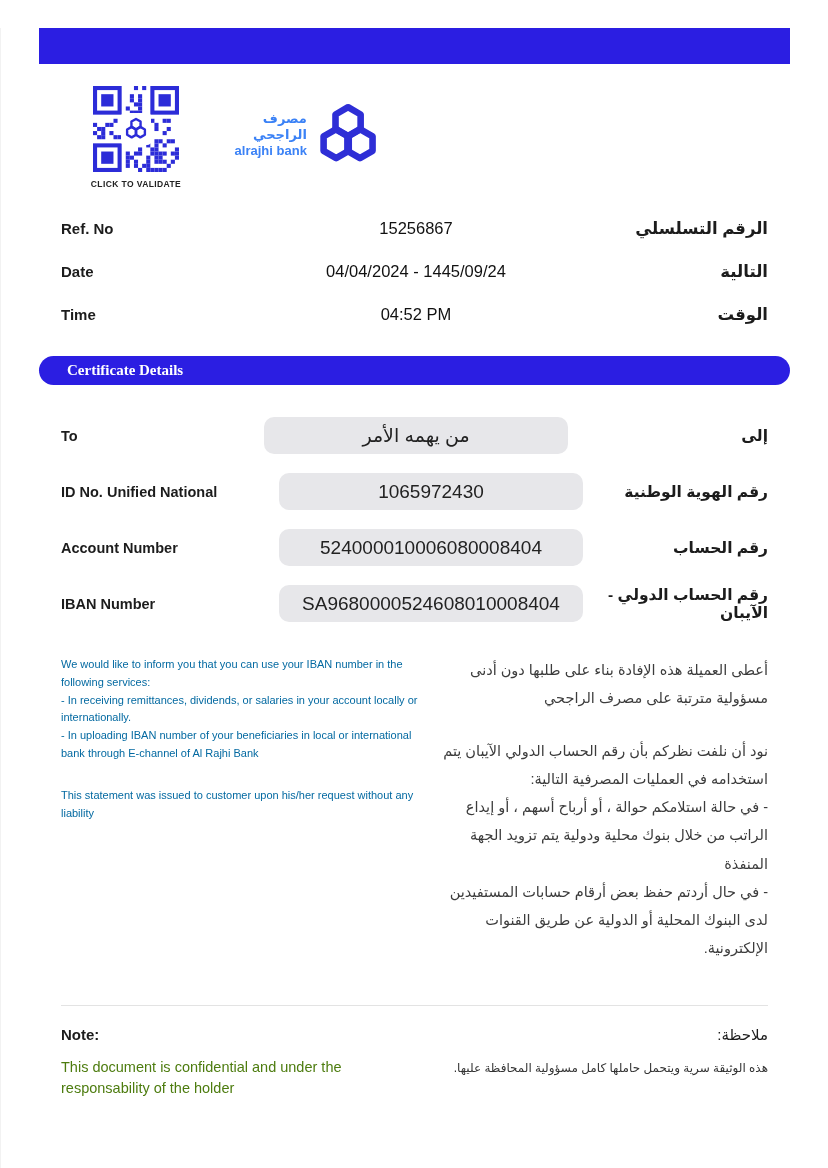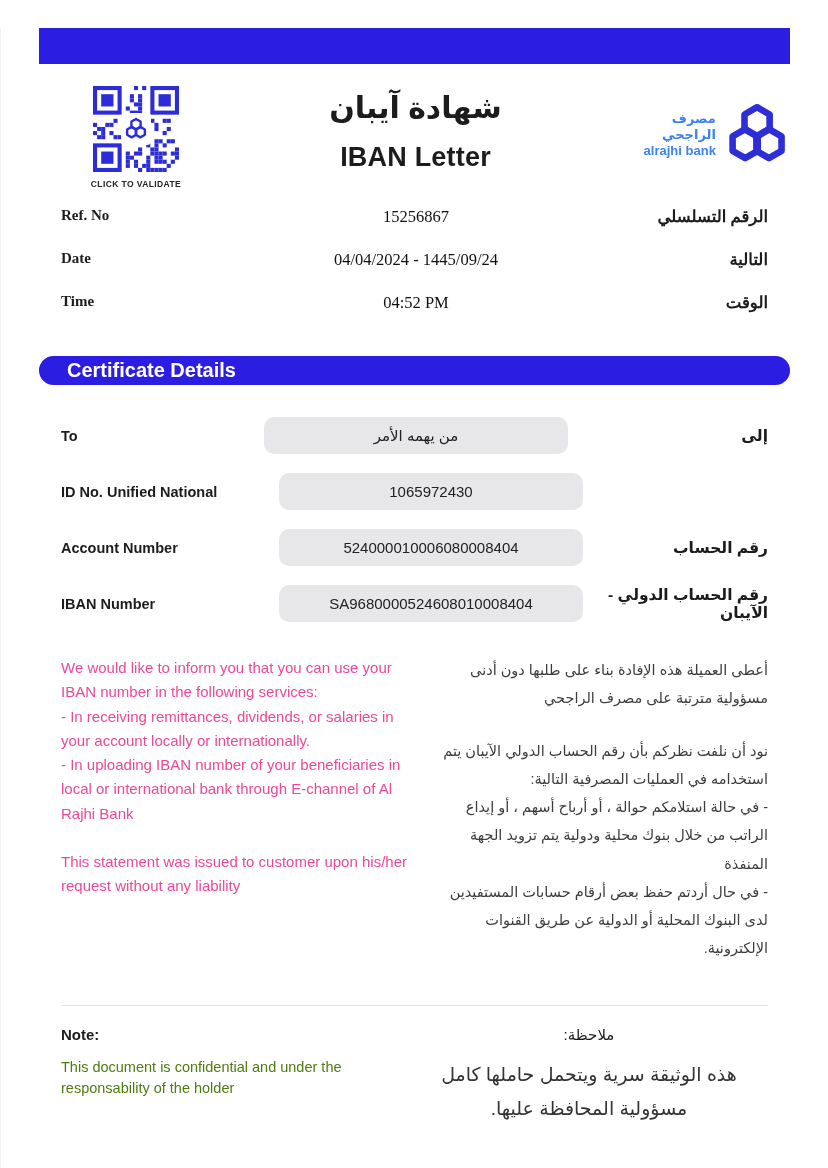--- a/index.html
+++ b/index.html
@@ -20,57 +20,57 @@
   .titles { flex:1; text-align:center; padding-top:4px; }
   .title-ar { font-size:30px; font-weight:bold; direction:rtl; }
   .title-en { font-size:27px; font-weight:bold; margin-top:17px; letter-spacing:.2px; }
   .logoblock { width:170px; display:flex; align-items:center; justify-content:flex-end; gap:8px; padding-top:14px; }
   .logo-text { text-align:right; color:#3b82f6; line-height:1.25; }
   .logo-ar { font-size:13px; font-weight:bold; direction:rtl; }
   .logo-en { font-size:13px; font-weight:bold; }
 
   
   .meta { margin-top:18px; }
-  .meta-row { display:flex; align-items:flex-start; height:43px;font-family:Liberation Serif, serif; }
+  .meta-row { display:flex; align-items:center; height:43px; }
   .meta-label { width:225px; padding-left:22px; font-weight:bold; font-size:15px; }
   .meta-value { width:304px; text-align:center; font-size:16.5px; color:#111; }
   .meta-ar { flex:1; text-align:right; padding-right:22px; font-weight:bold; font-size:16.5px; direction:rtl; }
 
   
   .section-pill { margin-top:20px; height:29px; border-radius:15px; background:#2b1ee2;
      display:flex; align-items:center; padding-left:28px; }
-  .section-pill span { color:#fff; font-weight:bold; font-size:20px; }
+  .section-pill span { color:#fff; font-weight:bold; font-size:15px;font-family:Liberation Serif, serif; }
 
   
   .details { margin-top:32px; }
   .detail-row { display:flex; align-items:center; margin-bottom:19px; }
   .detail-label { width:225px; padding-left:22px; font-weight:bold; font-size:14.5px; }
   .detail-pill { width:304px; height:37px; background:#e7e7ea; border-radius:10px;
-     display:flex; align-items:center; justify-content:center; font-size:15px; color:#222; direction:rtl; }
+     display:flex; align-items:center; justify-content:center; font-size:19px; color:#222; direction:rtl; }
   .detail-pill.ltr { direction:ltr;margin-left:15px; }
   .detail-ar { flex:1; text-align:right; padding-right:22px; font-weight:bold; font-size:15.5px; direction:rtl; }
 
   
   .bodytext { display:flex; margin-top:34px; }
-  .col-en { width:385px; padding-left:22px; font-size:15px; color:#ec4899; line-height:1.62; }
+  .col-en { width:385px; padding-left:22px; font-size:11px; color:#0369a1; line-height:1.62; }
   .col-ar { flex:1; padding-right:22px; font-size:14.5px; color:#3c3c3c; line-height:1.95;
      direction:rtl; text-align:right; }
   .para { white-space:pre-line; }
   .para + .para { margin-top:24px; }
 
   .divider { border-top:1.5px solid #e3e3e3; margin:42px 22px 0 22px; }
 
   
   .note { display:flex; justify-content:space-between; margin-top:20px; }
   .note-en { width:370px; padding-left:22px; }
   .note-en h4 { font-size:15px; margin-bottom:14px; }
   .note-en p { font-size:14.5px; color:#4d7c0f; line-height:1.5; }
-  .note-ar { width:380px; padding-right:22px; direction:rtl; text-align:center; }
+  .note-ar { width:380px; padding-right:22px; direction:rtl; text-align:right; }
   .note-ar h4 { font-size:15px; font-weight:normal; margin-bottom:14px; }
-  .note-ar p { font-size:19px; color:#333; line-height:1.8; }
+  .note-ar p { font-size:12px; color:#333; line-height:1.8; }
   .hidden-defs { position:absolute; width:0; height:0; overflow:hidden; }
 </style>
 </head>
 <body>
 
 <svg class="hidden-defs" xmlns="http://www.w3.org/2000/svg">
   <defs>
     <symbol id="trefoil" viewBox="0 0 100 100">
       <g fill="none" stroke="currentColor" stroke-width="10" stroke-linejoin="round">
         <polygon points="50,8 69,19 69,41 50,52 31,41 31,19"></polygon>
@@ -205,24 +205,20 @@
             </svg>
           <span class="qr-logo">
             <svg width="24" height="24" viewBox="0 0 100 100" style="color:#2c2cd8">
                 <use href="#trefoil"></use>
               </svg>
           </span>
         </div>
         <div class="qr-caption">CLICK TO VALIDATE</div>
       </div>
 
-      <div class="titles">
-        <div class="title-ar">شهادة آيبان</div>
-        <div class="title-en">IBAN Letter</div>
-      </div>
 
       <div class="logoblock">
         <div class="logo-text">
           <div class="logo-ar">مصرف الراجحي</div>
           <div class="logo-en">alrajhi bank</div>
         </div>
         <svg width="70" height="70" viewBox="0 0 100 100" style="color:#2e2ed6">
             <use href="#trefoil"></use>
           </svg>
       </div>
@@ -252,20 +248,21 @@
 
     <div class="details">
       <div class="detail-row">
         <div class="detail-label">To</div>
         <div class="detail-pill">من يهمه الأمر</div>
         <div class="detail-ar">إلى</div>
       </div>
       <div class="detail-row">
         <div class="detail-label">ID No. Unified National</div>
         <div class="detail-pill ltr">1065972430</div>
+        <div class="detail-ar">رقم الهوية الوطنية</div>
       </div>
       <div class="detail-row">
         <div class="detail-label">Account Number</div>
         <div class="detail-pill ltr">524000010006080008404</div>
         <div class="detail-ar">رقم الحساب</div>
       </div>
       <div class="detail-row">
         <div class="detail-label">IBAN Number</div>
         <div class="detail-pill ltr">SA9680000524608010008404</div>
         <div class="detail-ar">رقم الحساب الدولي - الآيبان</div>

